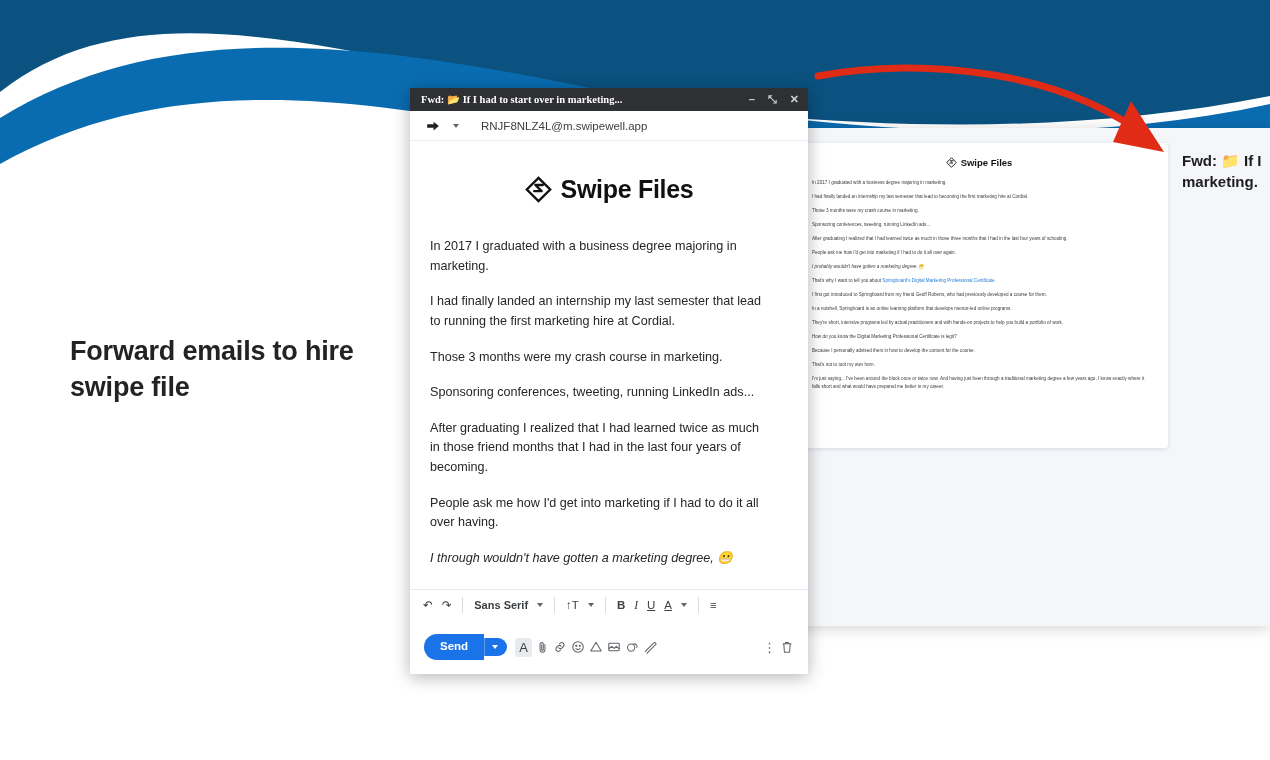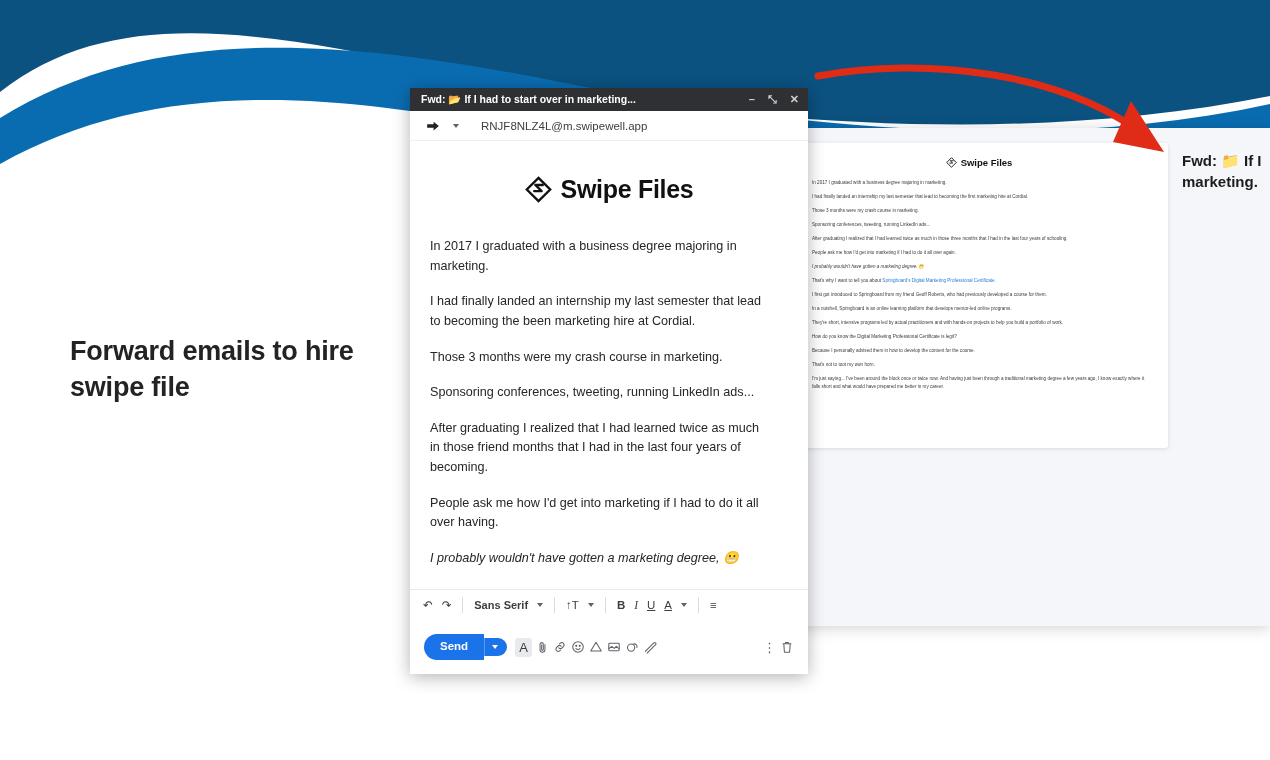--- a/index.html
+++ b/index.html
@@ -79,21 +79,21 @@
     width: 398px; height: 586px;
     background: #ffffff;
     box-shadow: 0 3px 16px rgba(0,0,0,.30);
     overflow: hidden;
   }
   .cw-title {
     height: 23px; background: #2f3033; color: #ffffff;
     display: flex; align-items: center; padding: 0 9px 0 11px;
     font-size: 10.5px; font-weight: bold;
   }
-  .cw-title .t { flex: 1; white-space: nowrap; overflow: hidden; }
+  .cw-title .t { flex: 1; white-space: nowrap; overflow: hidden; font-family: Liberation Serif, serif; }
   .cw-ctl { display: flex; align-items: center; gap: 13px; color: #cfcfcf; }
   .cw-ctl span { font-size: 11px; line-height: 1; cursor: pointer; }
 
   .cw-to {
     height: 30px; display: flex; align-items: center; gap: 13px;
     padding: 0 0 0 16px; border-bottom: 1px solid #eceff1;
     font-size: 11.5px; color: #3c4043;
   }
   .caret { width:0;height:0;border-left:3.5px solid transparent;border-right:3.5px solid transparent;border-top:4.5px solid #5f6368; }
   .cw-to .addr { margin-left: 9px; }
@@ -256,34 +256,34 @@
         </svg>
         <span class="txt">Swipe Files</span>
       </div>
 
       <p>
         <span>In 2017 I graduated with a business degree majoring in</span><br>
         <span>marketing.</span>
       </p>
       <p>
         <span>I had finally landed an internship my last semester that lead</span><br>
-        <span>to becoming the been marketing hire at Cordial.</span>
+        <span>to running the first marketing hire at Cordial.</span>
       </p>
       <p>Those 3 months were my crash course in marketing.</p>
       <p>Sponsoring conferences, tweeting, running LinkedIn ads...</p>
       <p>
         <span>After graduating I realized that I had learned twice as much</span><br>
         <span>in those friend months that I had in the last four years of</span><br>
         <span>becoming.</span>
       </p>
       <p>
         <span>People ask me how I'd get into marketing if I had to do it all</span><br>
         <span>over having.</span>
       </p>
-      <p class="em">I probably wouldn't have gotten a marketing degree, 😬</p>
+      <p class="em">I through wouldn't have gotten a marketing degree, 😬</p>
 
     </div>
 
     <div class="cw-format">
       <span>↶</span>
       <span>↷</span>
       <span class="sep"></span>
       <span class="ff">Sans Serif</span>
       <span class="caret"></span>
       <span class="sep"></span>

